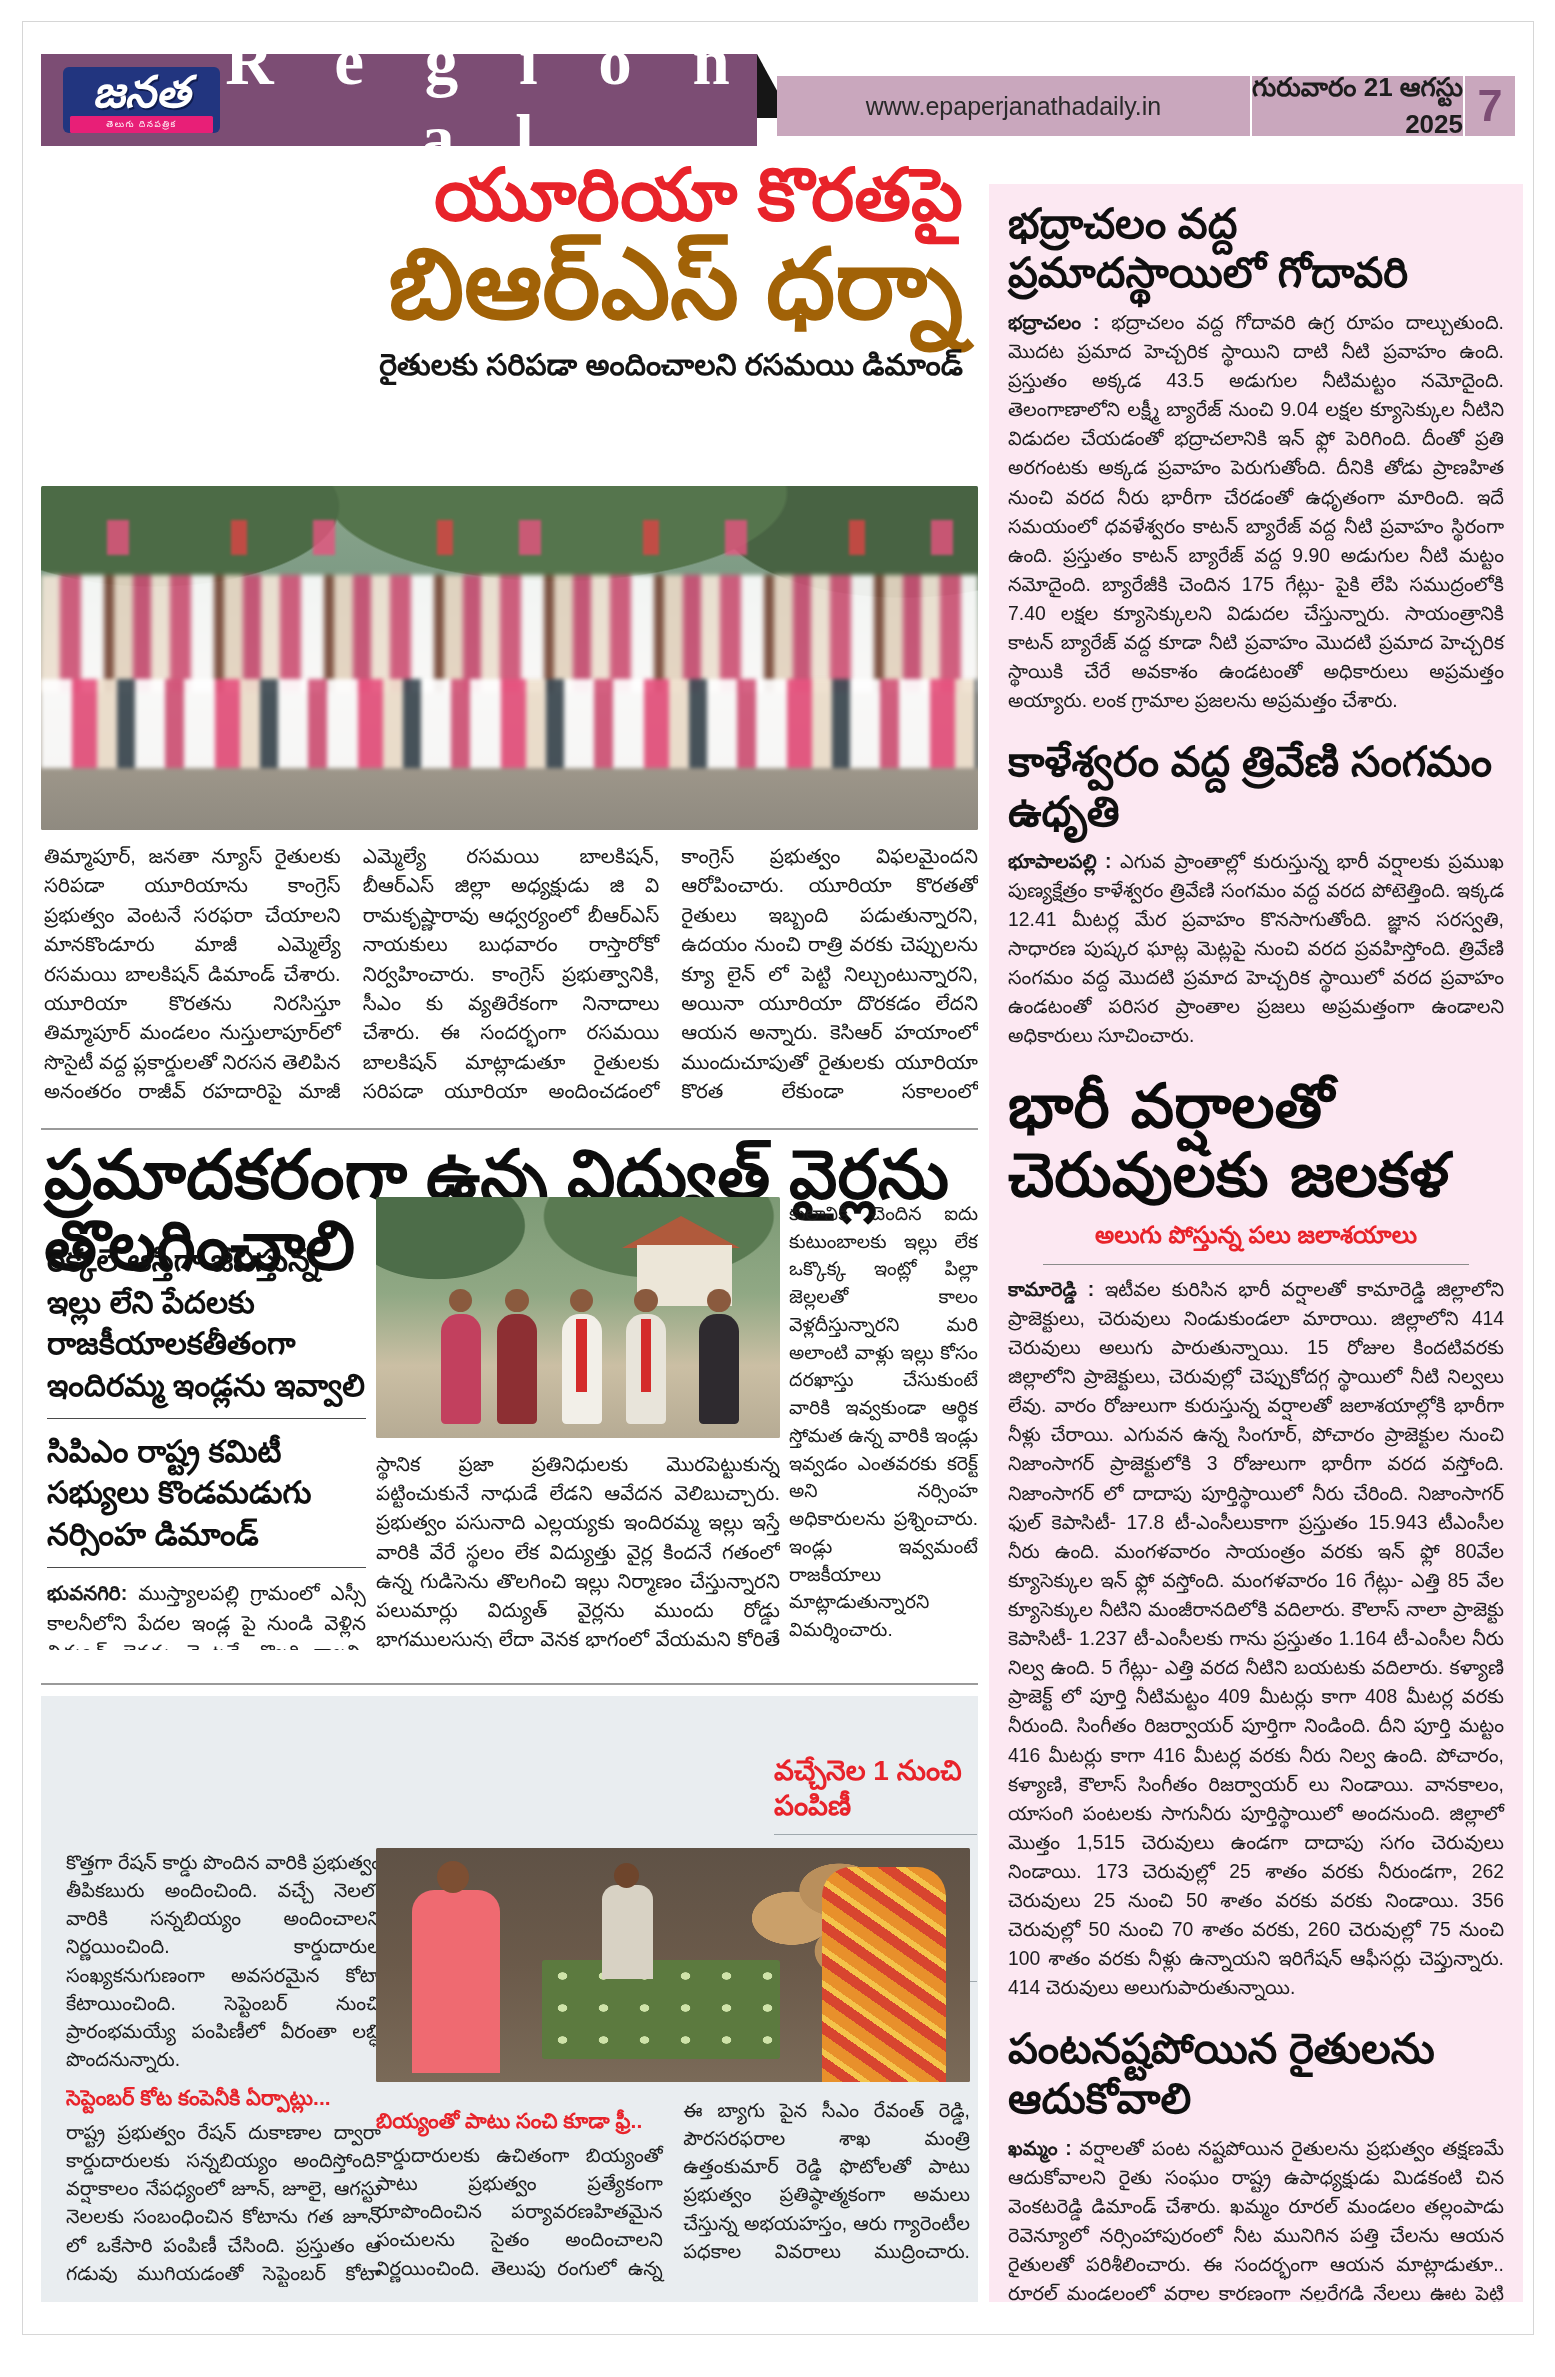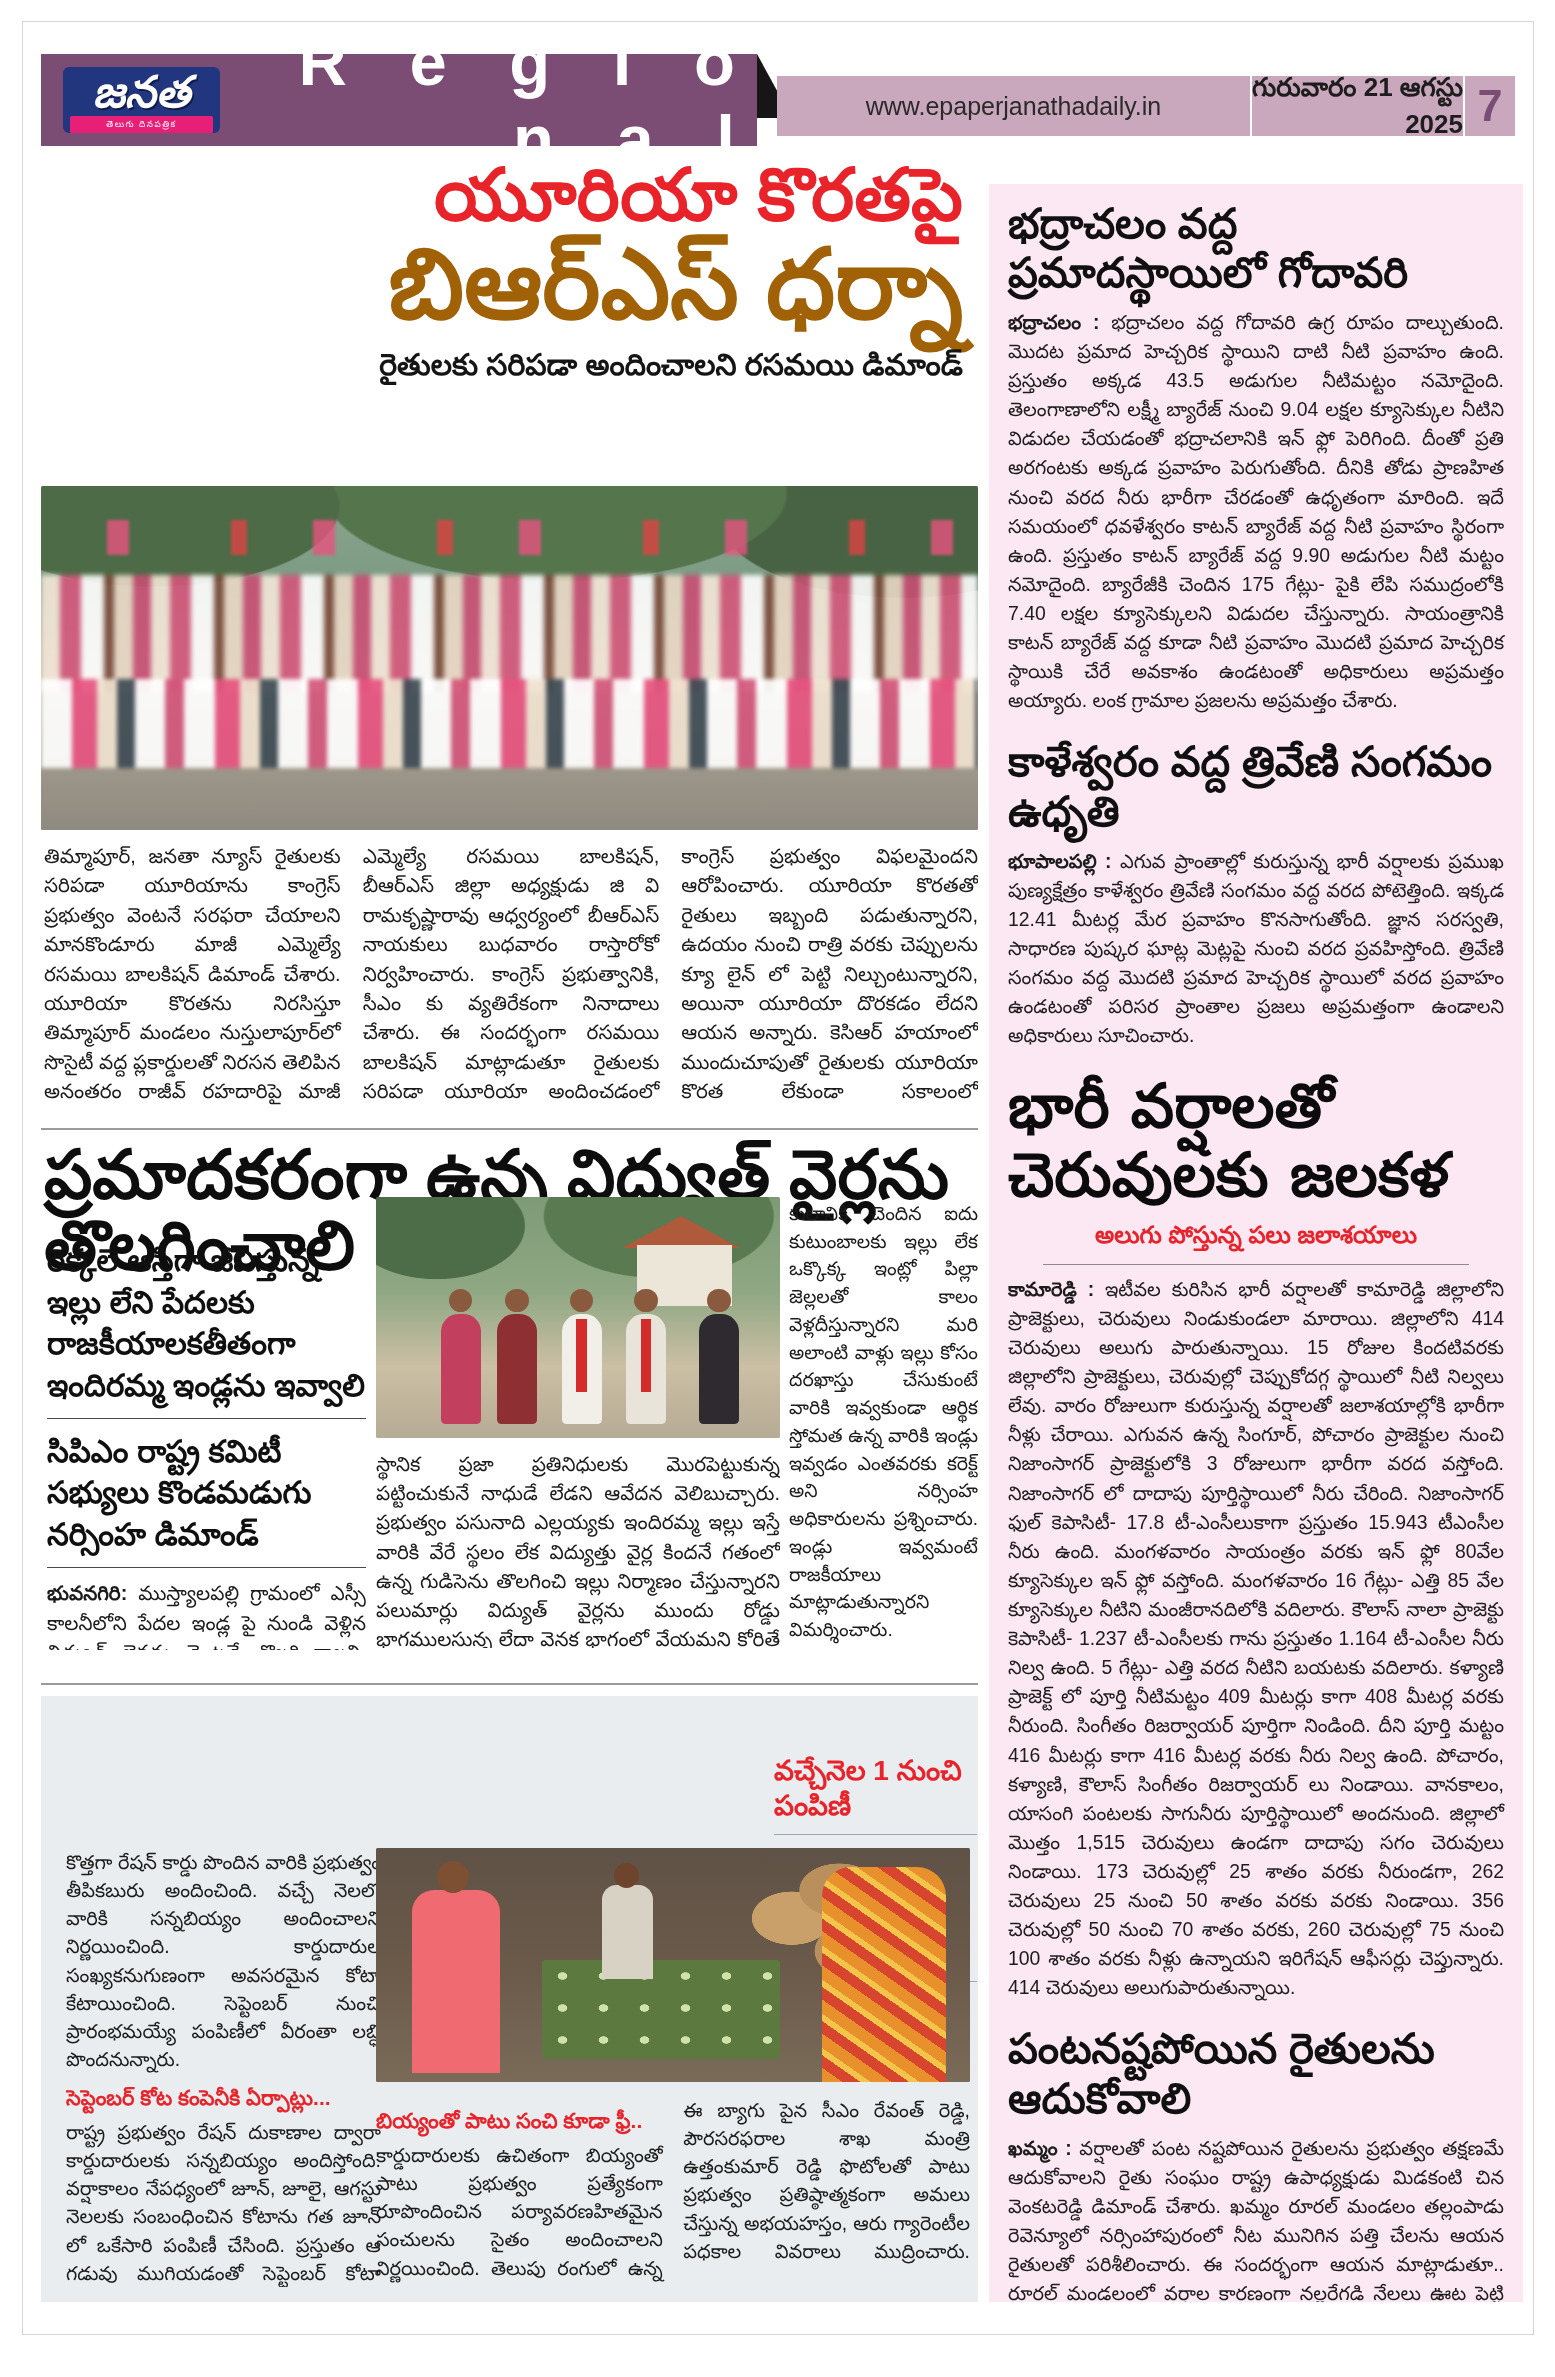--- a/index.html
+++ b/index.html
@@ -9,22 +9,22 @@
 
   
   .mast{position:absolute;left:41px;top:54px;width:716px;height:92px;background:#7c4d74;
         display:flex;align-items:center;}
   .logo{margin-left:22px;width:157px;flex:0 0 auto;}
   .logo-box{background:#22357f;border-radius:5.9px;padding:1.5px 7.3px 0 7.3px;text-align:center;}
   .logo-word{color:#fff;font-size:44px;font-weight:800;font-style:italic;line-height:1.05;
              text-shadow:1.5px 1.5px 0 #101c4e;}
   .logo-strip{background:#e81f77;color:#fff;font-size:8.8px;letter-spacing:1.5px;text-align:center;
               padding:2.2px 1.5px;margin-top:1.5px;border-radius:1.5px;white-space:nowrap;overflow:hidden;}
-  .regional{flex:1;text-align:right;color:#fff;font-size:67px;font-weight:800;
-            letter-spacing:22px;font-family:Liberation Sans, sans-serif;}
+  .regional{flex:1;text-align:center;color:#fff;font-size:67px;font-weight:800;
+            letter-spacing:22px;font-family:Liberation Serif, serif;}
   .fold{position:absolute;left:757px;top:54px;width:35px;height:64px;background:#161616;
         clip-path:polygon(0 0,100% 100%,0 100%);}
   .mastbar{position:absolute;left:777px;top:76px;width:738px;height:60px;background:#c9a7bd;
            display:flex;align-items:stretch;text-align:right;}
   .mb-cell{display:flex;align-items:center;justify-content:center;}
   .mb-site{width:473px;font-size:25px;color:#2a2a2a;}
   .mb-date{width:211px;font-size:26px;font-weight:700;color:#1d1d1d;border-left:2.2px solid #fff;}
   .mb-page{width:50px;font-size:45px;font-weight:800;color:#7c4d74;border-left:2.2px solid #fff;}
 
   

